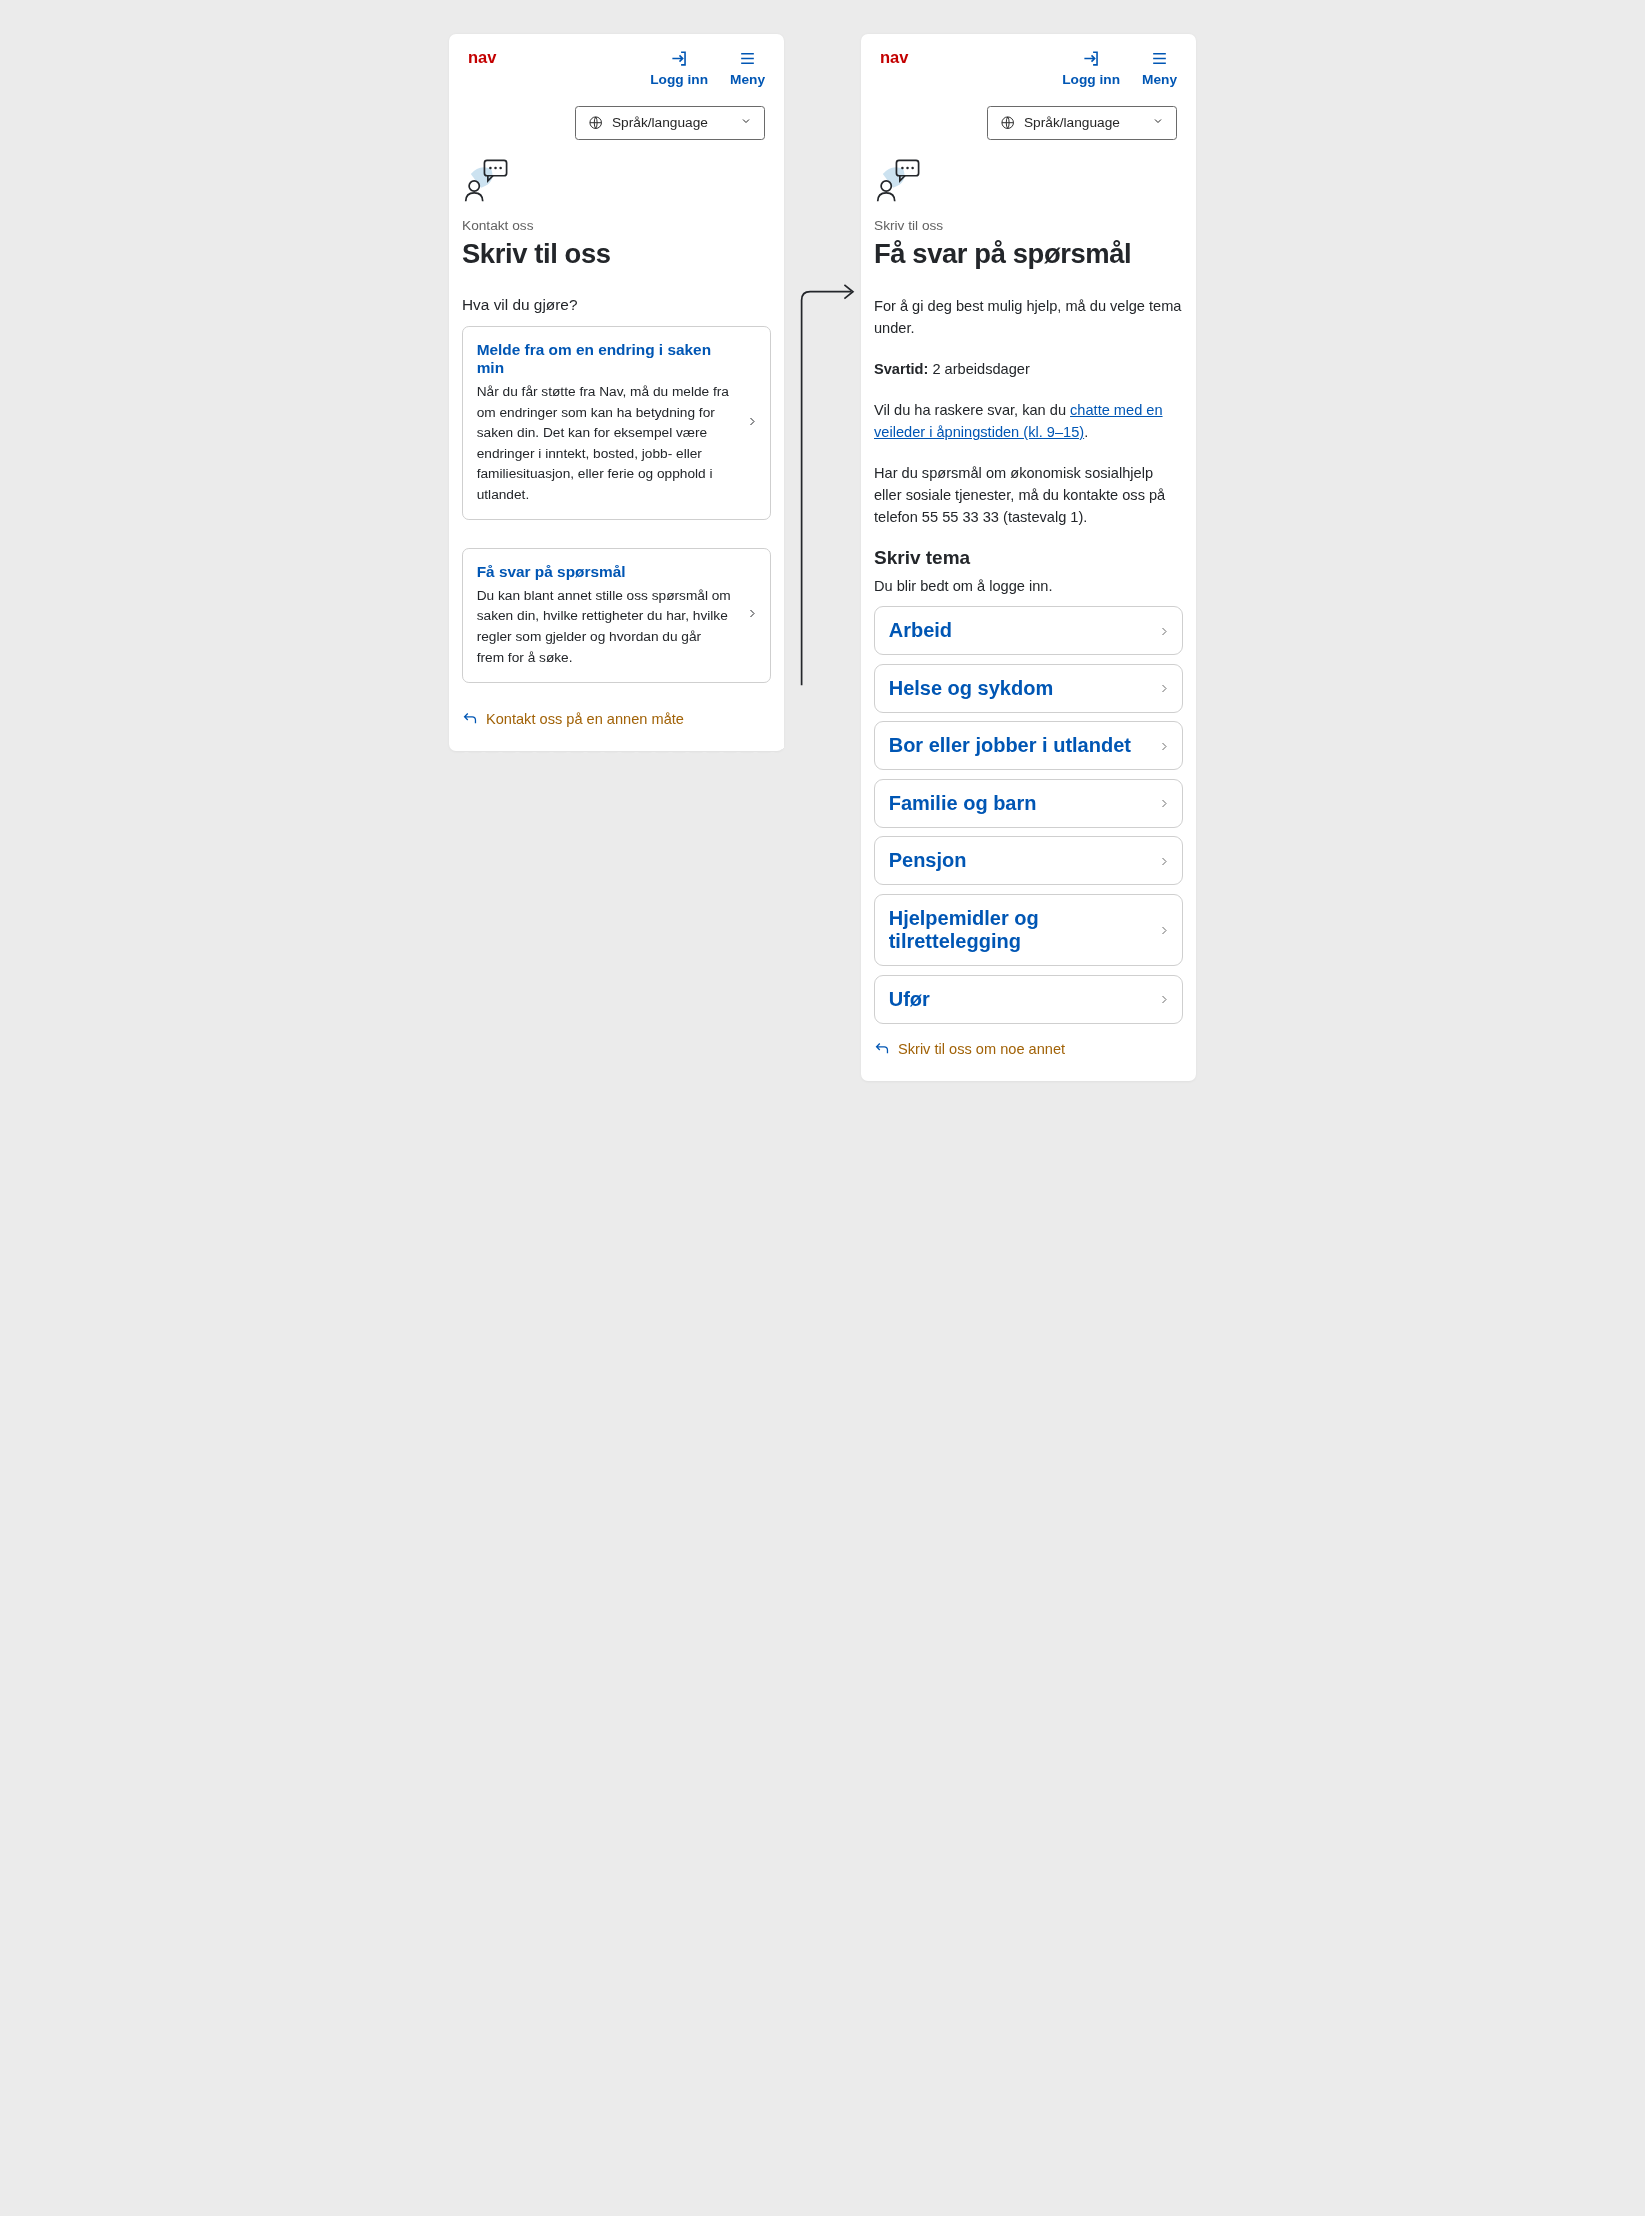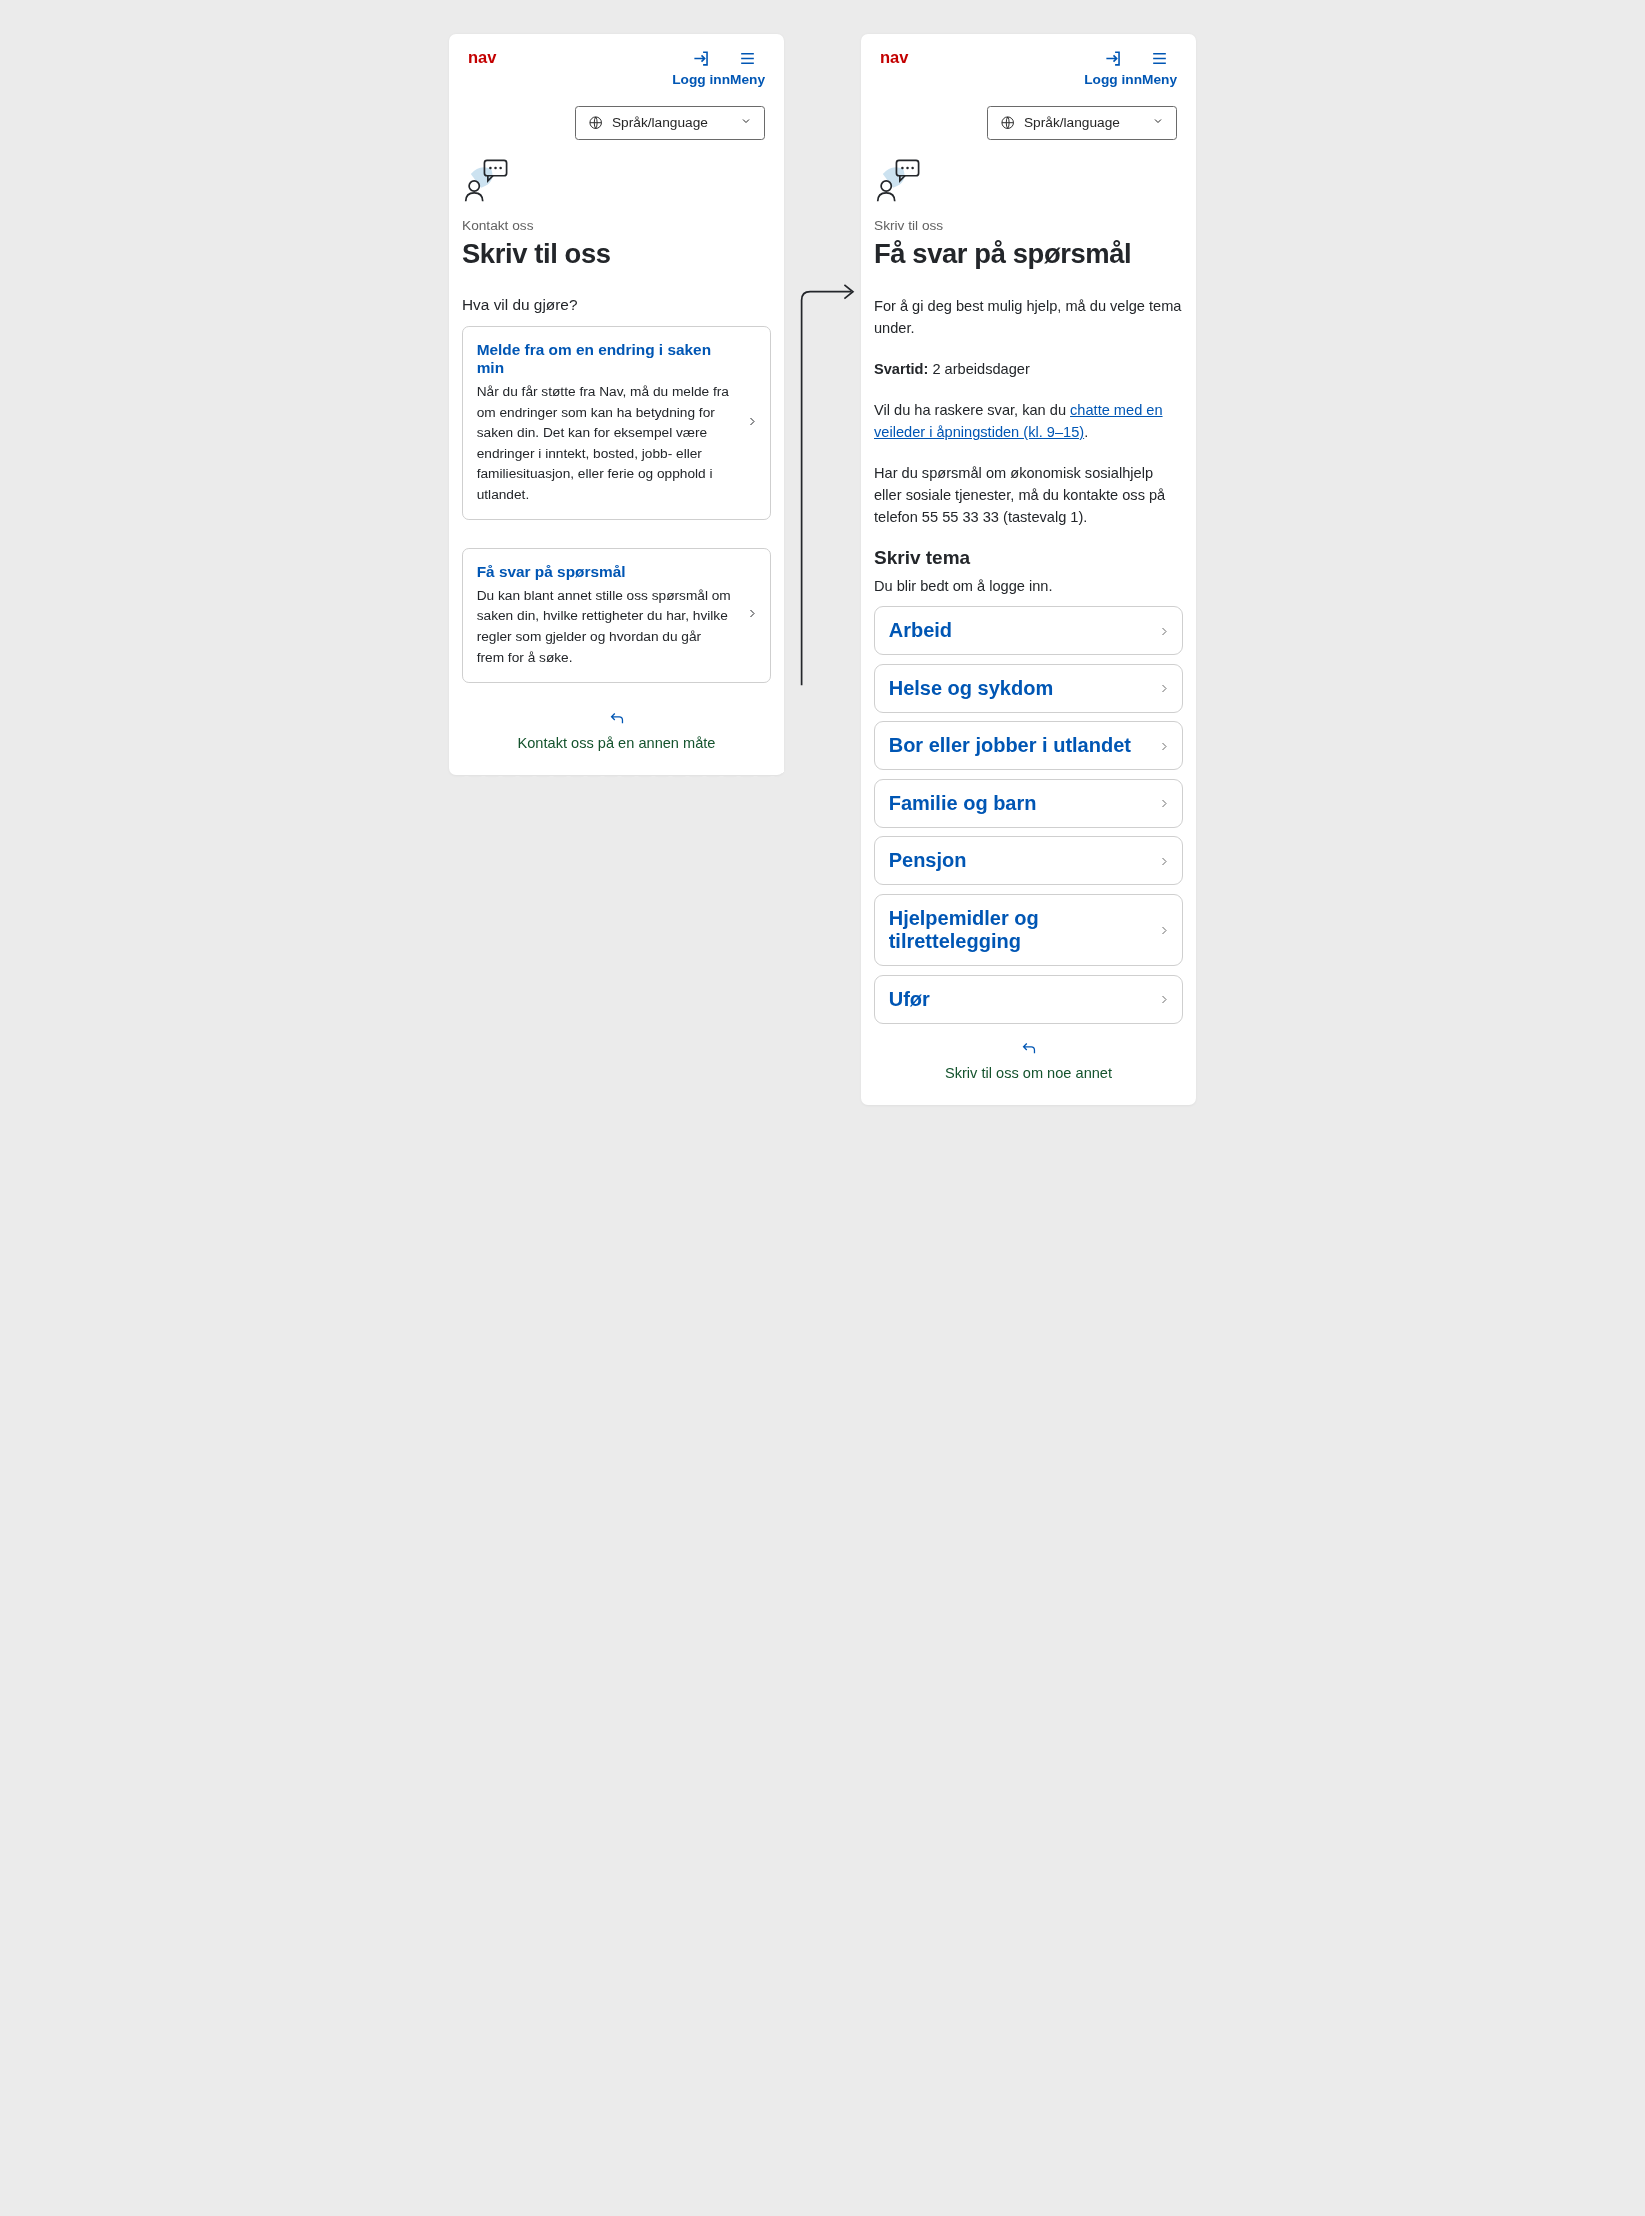--- a/index.html
+++ b/index.html
@@ -31,21 +31,21 @@
       background-size: 17px 20.6px;
       background-position: 0 0, 8.6px 0;
     }
     .header {
       display: flex;
       justify-content: space-between;
       align-items: flex-start;
       padding: 15.4px 19px 8.6px 19px;
     }
     .logo { width: 51px; height: 24px; }
-    .header-actions { display: flex; }
+    .header-actions { display: flex; gap: 22px; }
     .header-action {
       display: flex; flex-direction: column; align-items: center;
       gap: 3.4px; color: #0056b4; font-weight: 600; font-size: 13.7px;
       cursor: pointer;
     }
     .header-action svg { width: 19px; height: 19px; }
     .lang-row { display:flex; justify-content:flex-end; padding: 10.3px 19px 17px 19px; }
     .lang-select {
       border: 0.9px solid #6a6a6a; border-radius: 3.4px;
       padding: 8.6px 12px; display: flex; align-items: flex-start; gap: 8.6px;
@@ -61,21 +61,21 @@
     .card {
       border: 0.9px solid #cfcfcf; border-radius: 6.9px;
       padding: 13.7px 38px 13.7px 13.7px; margin-bottom: 28px;
       position: relative; cursor: pointer;
     }
     .card-title { color: #0056b4; font-weight: 600; font-size: 15.4px; margin-bottom: 5.1px; }
     .card-desc { color: #23262a; font-size: 13.7px; line-height: 1.5; }
     .card-chevron { position: absolute; right: 12px; top: 50%; transform: translateY(-50%); color: #23262a; }
     .back-link {
       display: flex; align-items: center; gap: 8.6px;
-      color: #14532d; font-size: 14.6px; margin-top: 17px; cursor: pointer; flex-direction: column;
+      color: #a16207; font-size: 14.6px; margin-top: 17px; cursor: pointer;
     }
     .intro { font-size: 14.6px; color: #23262a; line-height: 1.5; margin-bottom: 19px; }
     .intro b { font-weight: 700; }
     .inline-link { color: #0056b4; text-decoration: underline; cursor: pointer; }
     h2 { font-size: 19px; font-weight: 700; color: #23262a; margin-bottom: 8.6px; }
     .hint { font-size: 14.6px; color: #23262a; margin-bottom: 12px; }
     .topic-item {
       border: 0.9px solid #cfcfcf; border-radius: 9px;
       padding: 12px 38px 12px 13.7px; margin-bottom: 8.6px;
       color: #0056b4; font-weight: 600; font-size: 20px;

